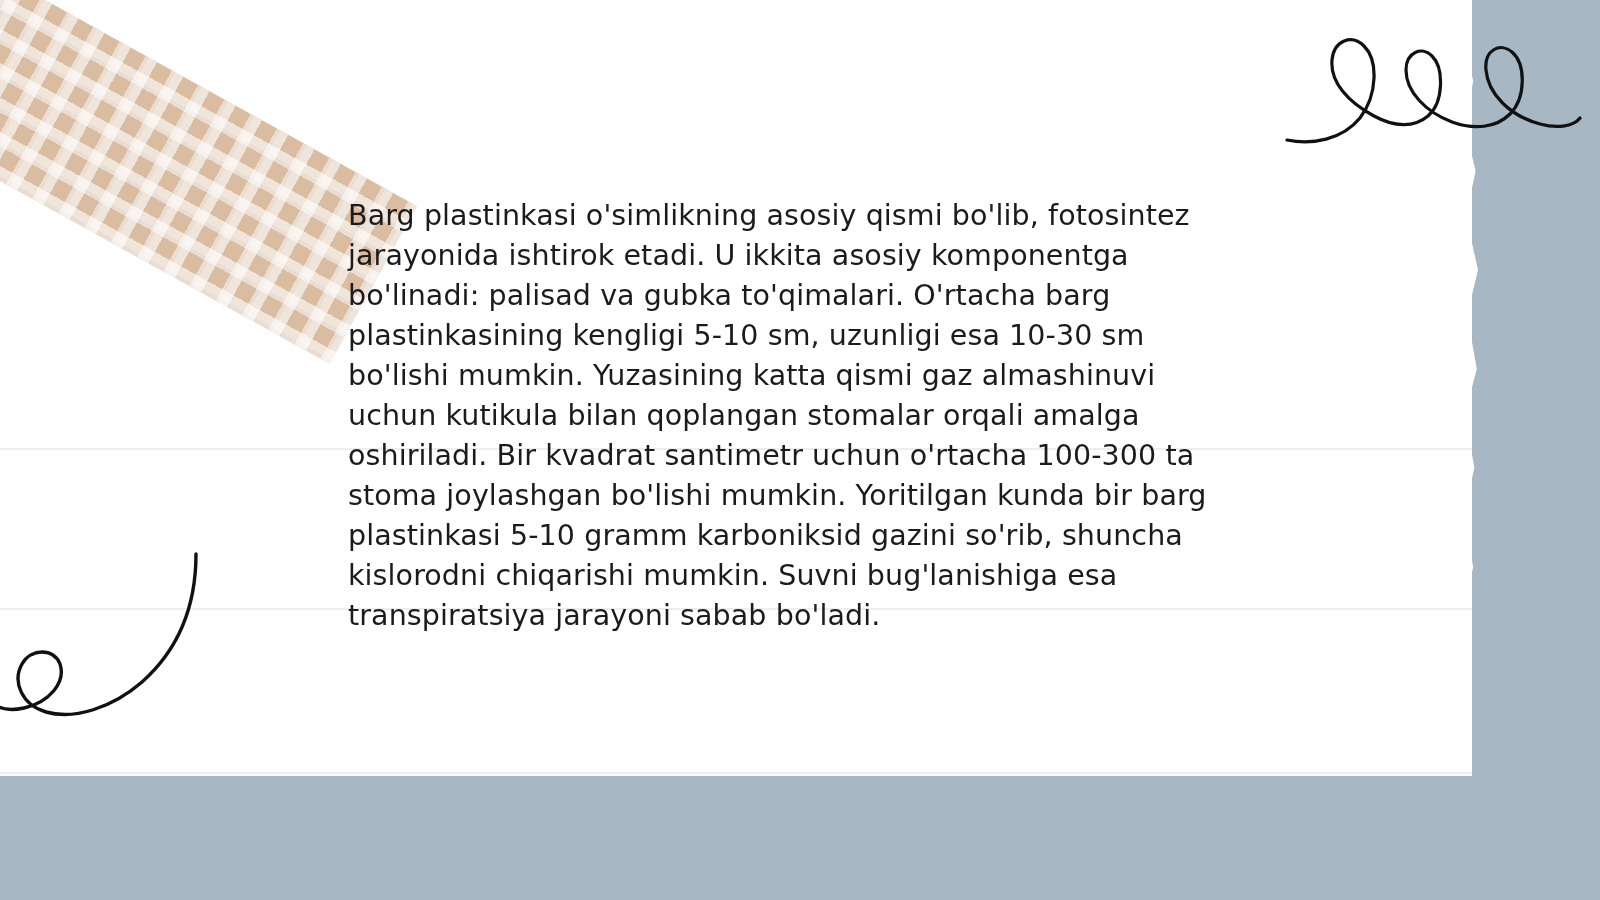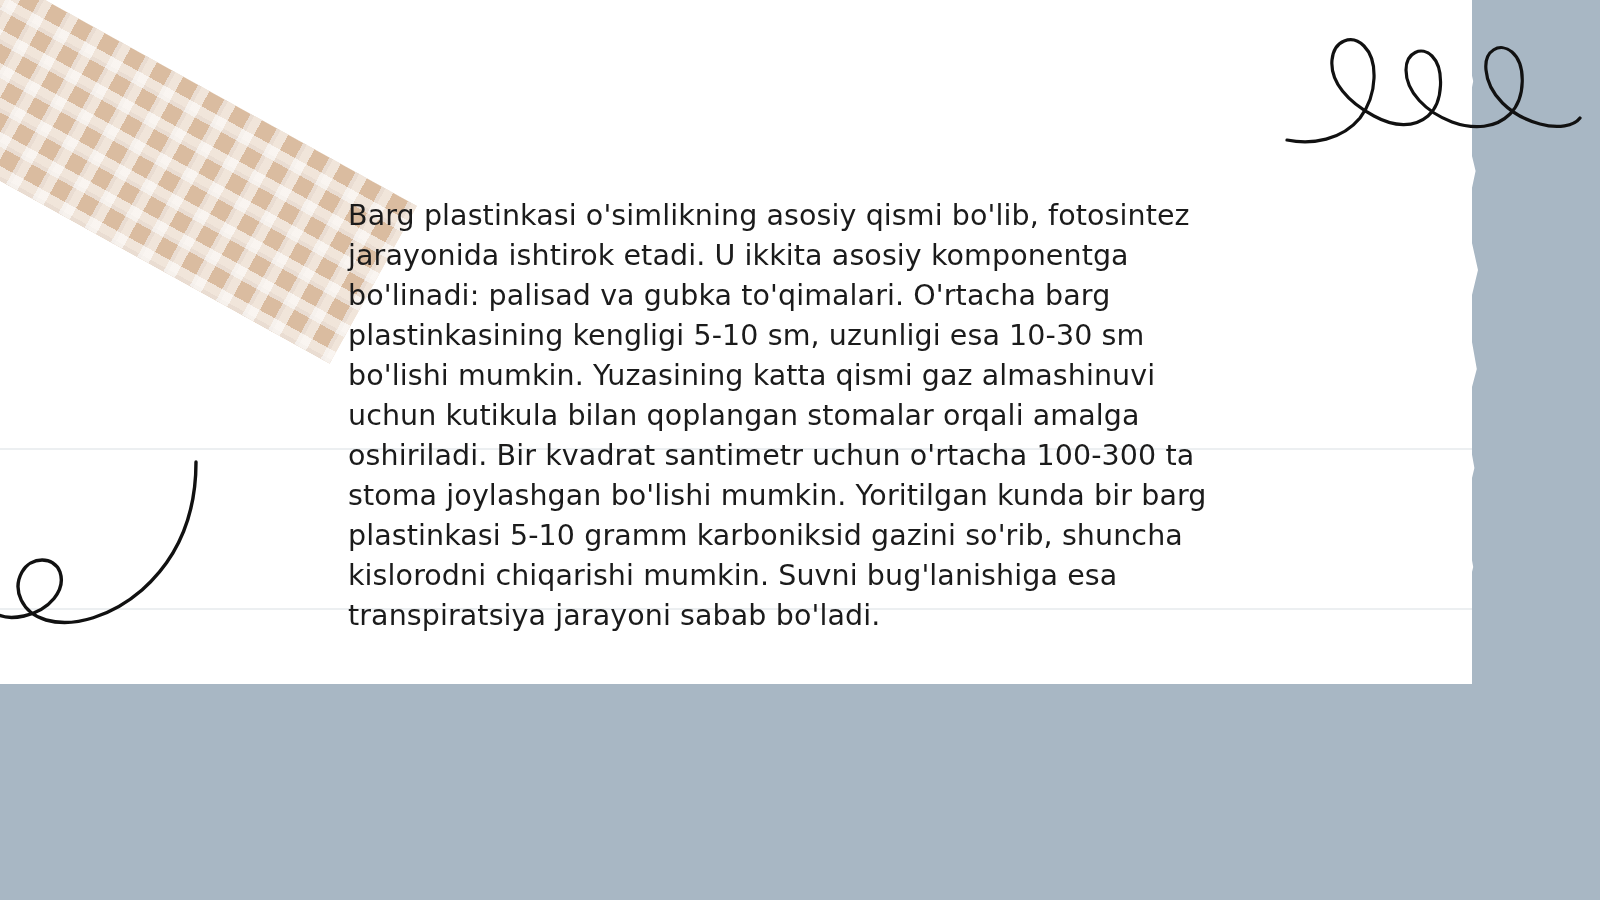--- a/index.html
+++ b/index.html
@@ -8,21 +8,21 @@
     width: 1600px;
     height: 900px;
     overflow: hidden;
     background: #a8b7c4;
     font-family: "DejaVu Sans", sans-serif;
   }
 
   #slide {
     position: relative;
     width: 1600px;
-    height: 684px;
+    height: 776px;
     background: #a8b7c4;
     overflow: hidden;
   }
 
   
   .paper {
     position: absolute;
     left: 0;
     top: 0;
     width: 1472px;

